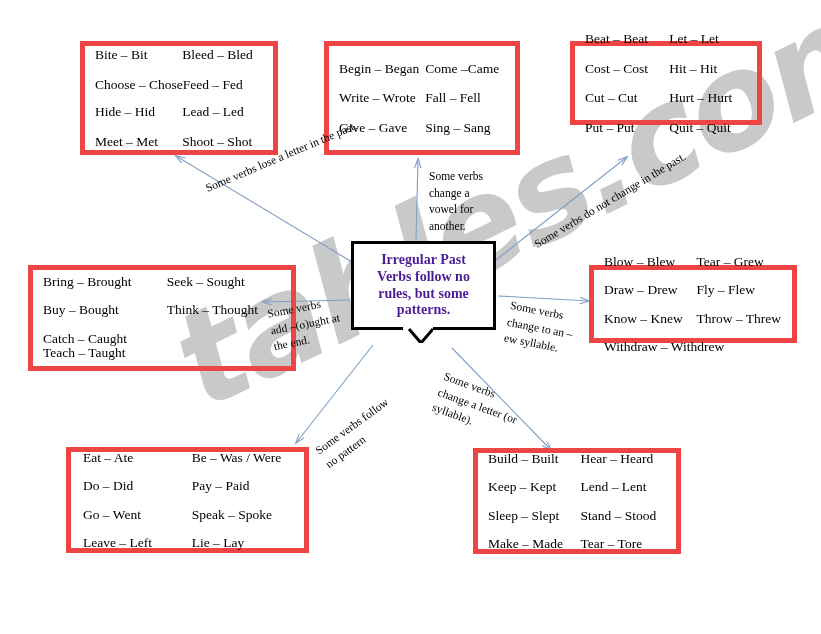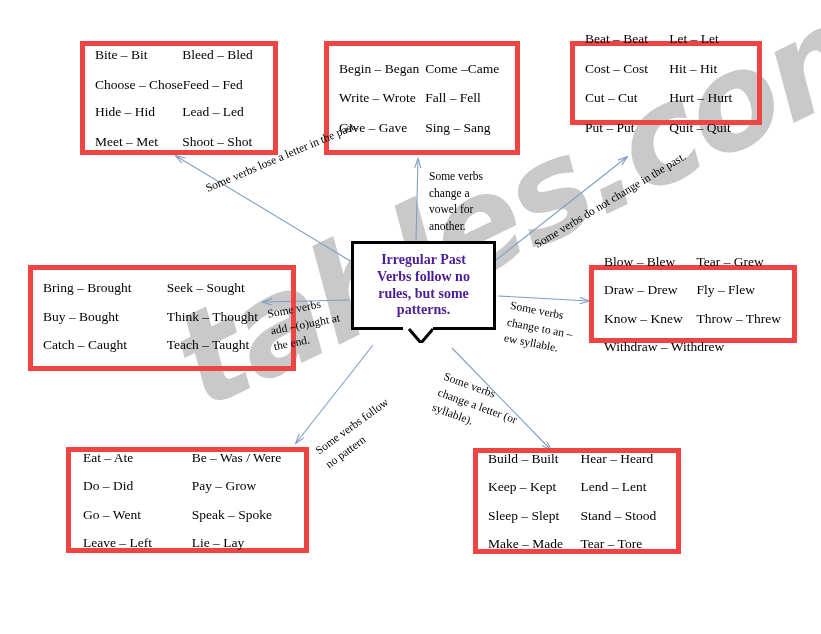--- a/index.html
+++ b/index.html
@@ -236,21 +236,21 @@
 
   <div class="verb-box" style="left:28px; top:265px; width:268px; height:106px; padding:8px 10px;">
     <div class="verb-row" style="margin-bottom:15px;">
       <span class="verb-cell col1">Bring – Brought</span>
       <span class="verb-cell col2">Seek – Sought</span>
     </div>
     <div class="verb-row" style="margin-bottom:15px;">
       <span class="verb-cell col1">Buy – Bought</span>
       <span class="verb-cell col2">Think – Thought</span>
     </div>
-    <div class="verb-row" style="margin-bottom:3px;">
+    <div class="verb-row" style="margin-bottom:3px;flex-direction:column;">
       <span class="verb-cell col1">Catch – Caught</span>
       <span class="verb-cell col2">Teach – Taught</span>
     </div>
   </div>
 
   <div class="verb-box" style="left:589px; top:265px; width:208px; height:78px; padding:8px 10px;">
     <div class="verb-row" style="margin-bottom:15px;">
       <span class="verb-cell col1">Blow – Blew</span>
       <span class="verb-cell col2">Tear – Grew</span>
     </div>
@@ -267,21 +267,21 @@
     </div>
   </div>
 
   <div class="verb-box" style="left:66px; top:447px; width:243px; height:106px; padding:4px 12px;">
     <div class="verb-row" style="margin-bottom:15px;">
       <span class="verb-cell col1">Eat – Ate</span>
       <span class="verb-cell col2">Be – Was / Were</span>
     </div>
     <div class="verb-row" style="margin-bottom:15px;">
       <span class="verb-cell col1">Do – Did</span>
-      <span class="verb-cell col2">Pay – Grow</span>
+      <span class="verb-cell col2">Pay – Paid</span>
     </div>
     <div class="verb-row" style="margin-bottom:15px;">
       <span class="verb-cell col1">Go – Went</span>
       <span class="verb-cell col2">Speak – Spoke</span>
     </div>
     <div class="verb-row">
       <span class="verb-cell col1">Leave – Left</span>
       <span class="verb-cell col2">Lie – Lay</span>
     </div>
   </div>

